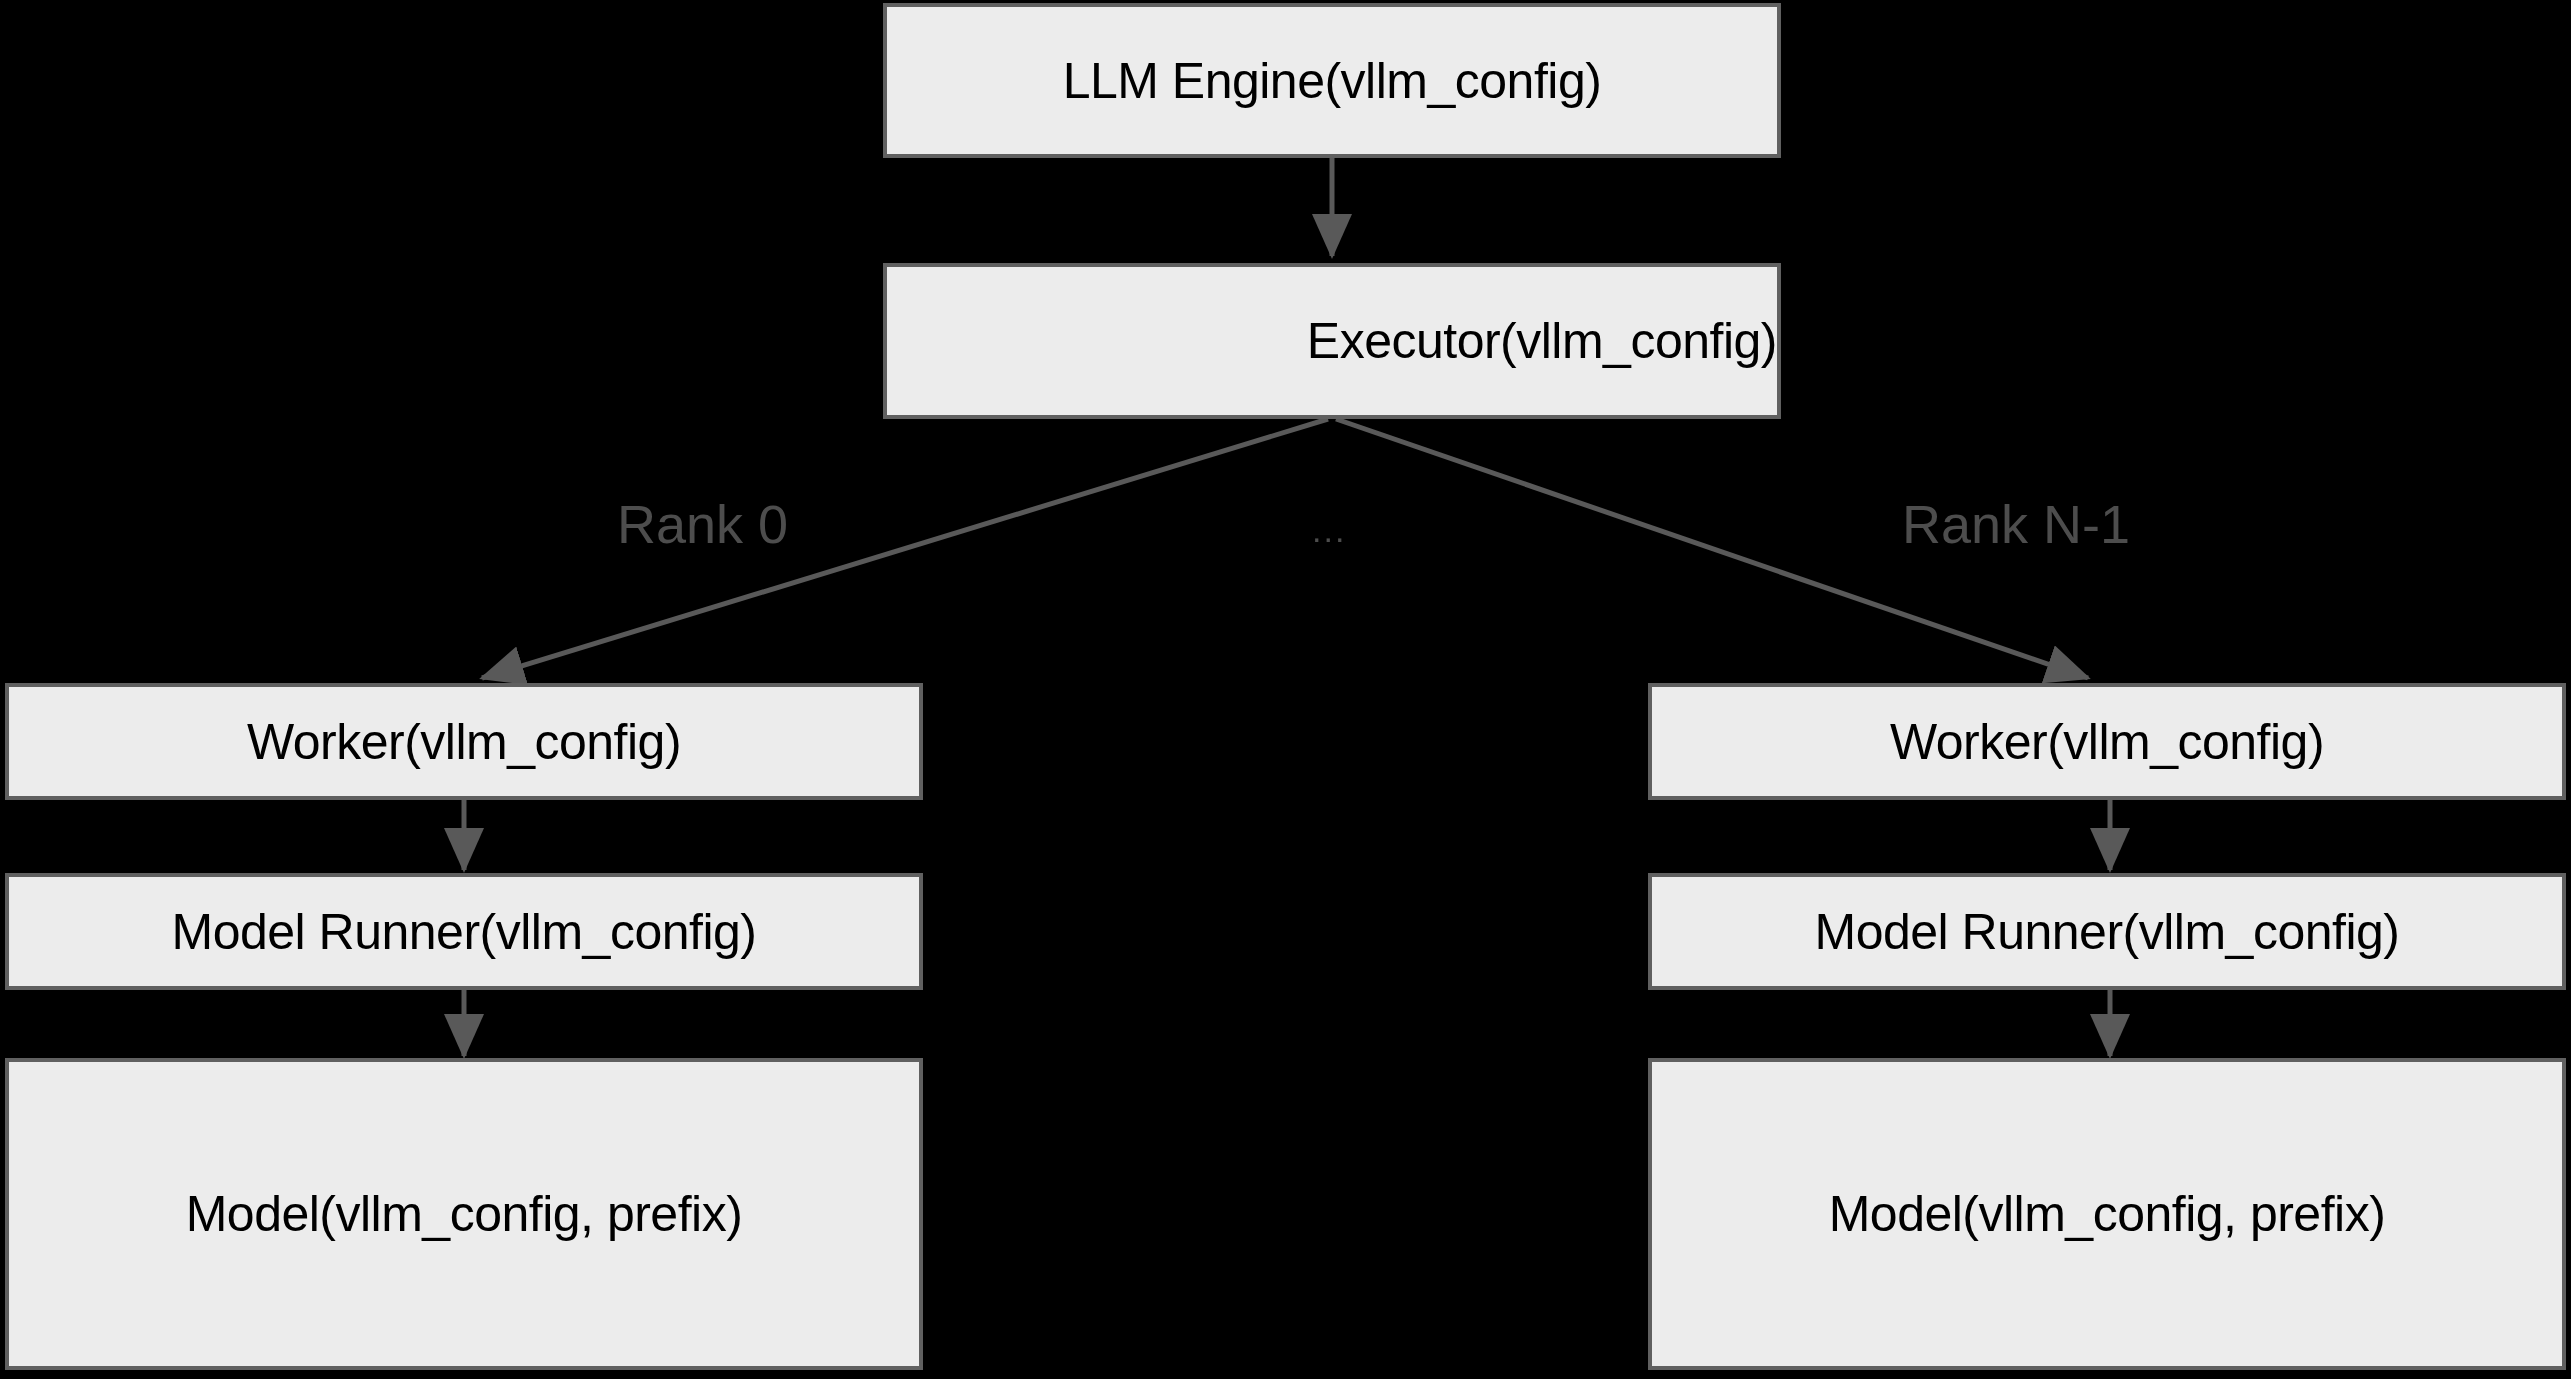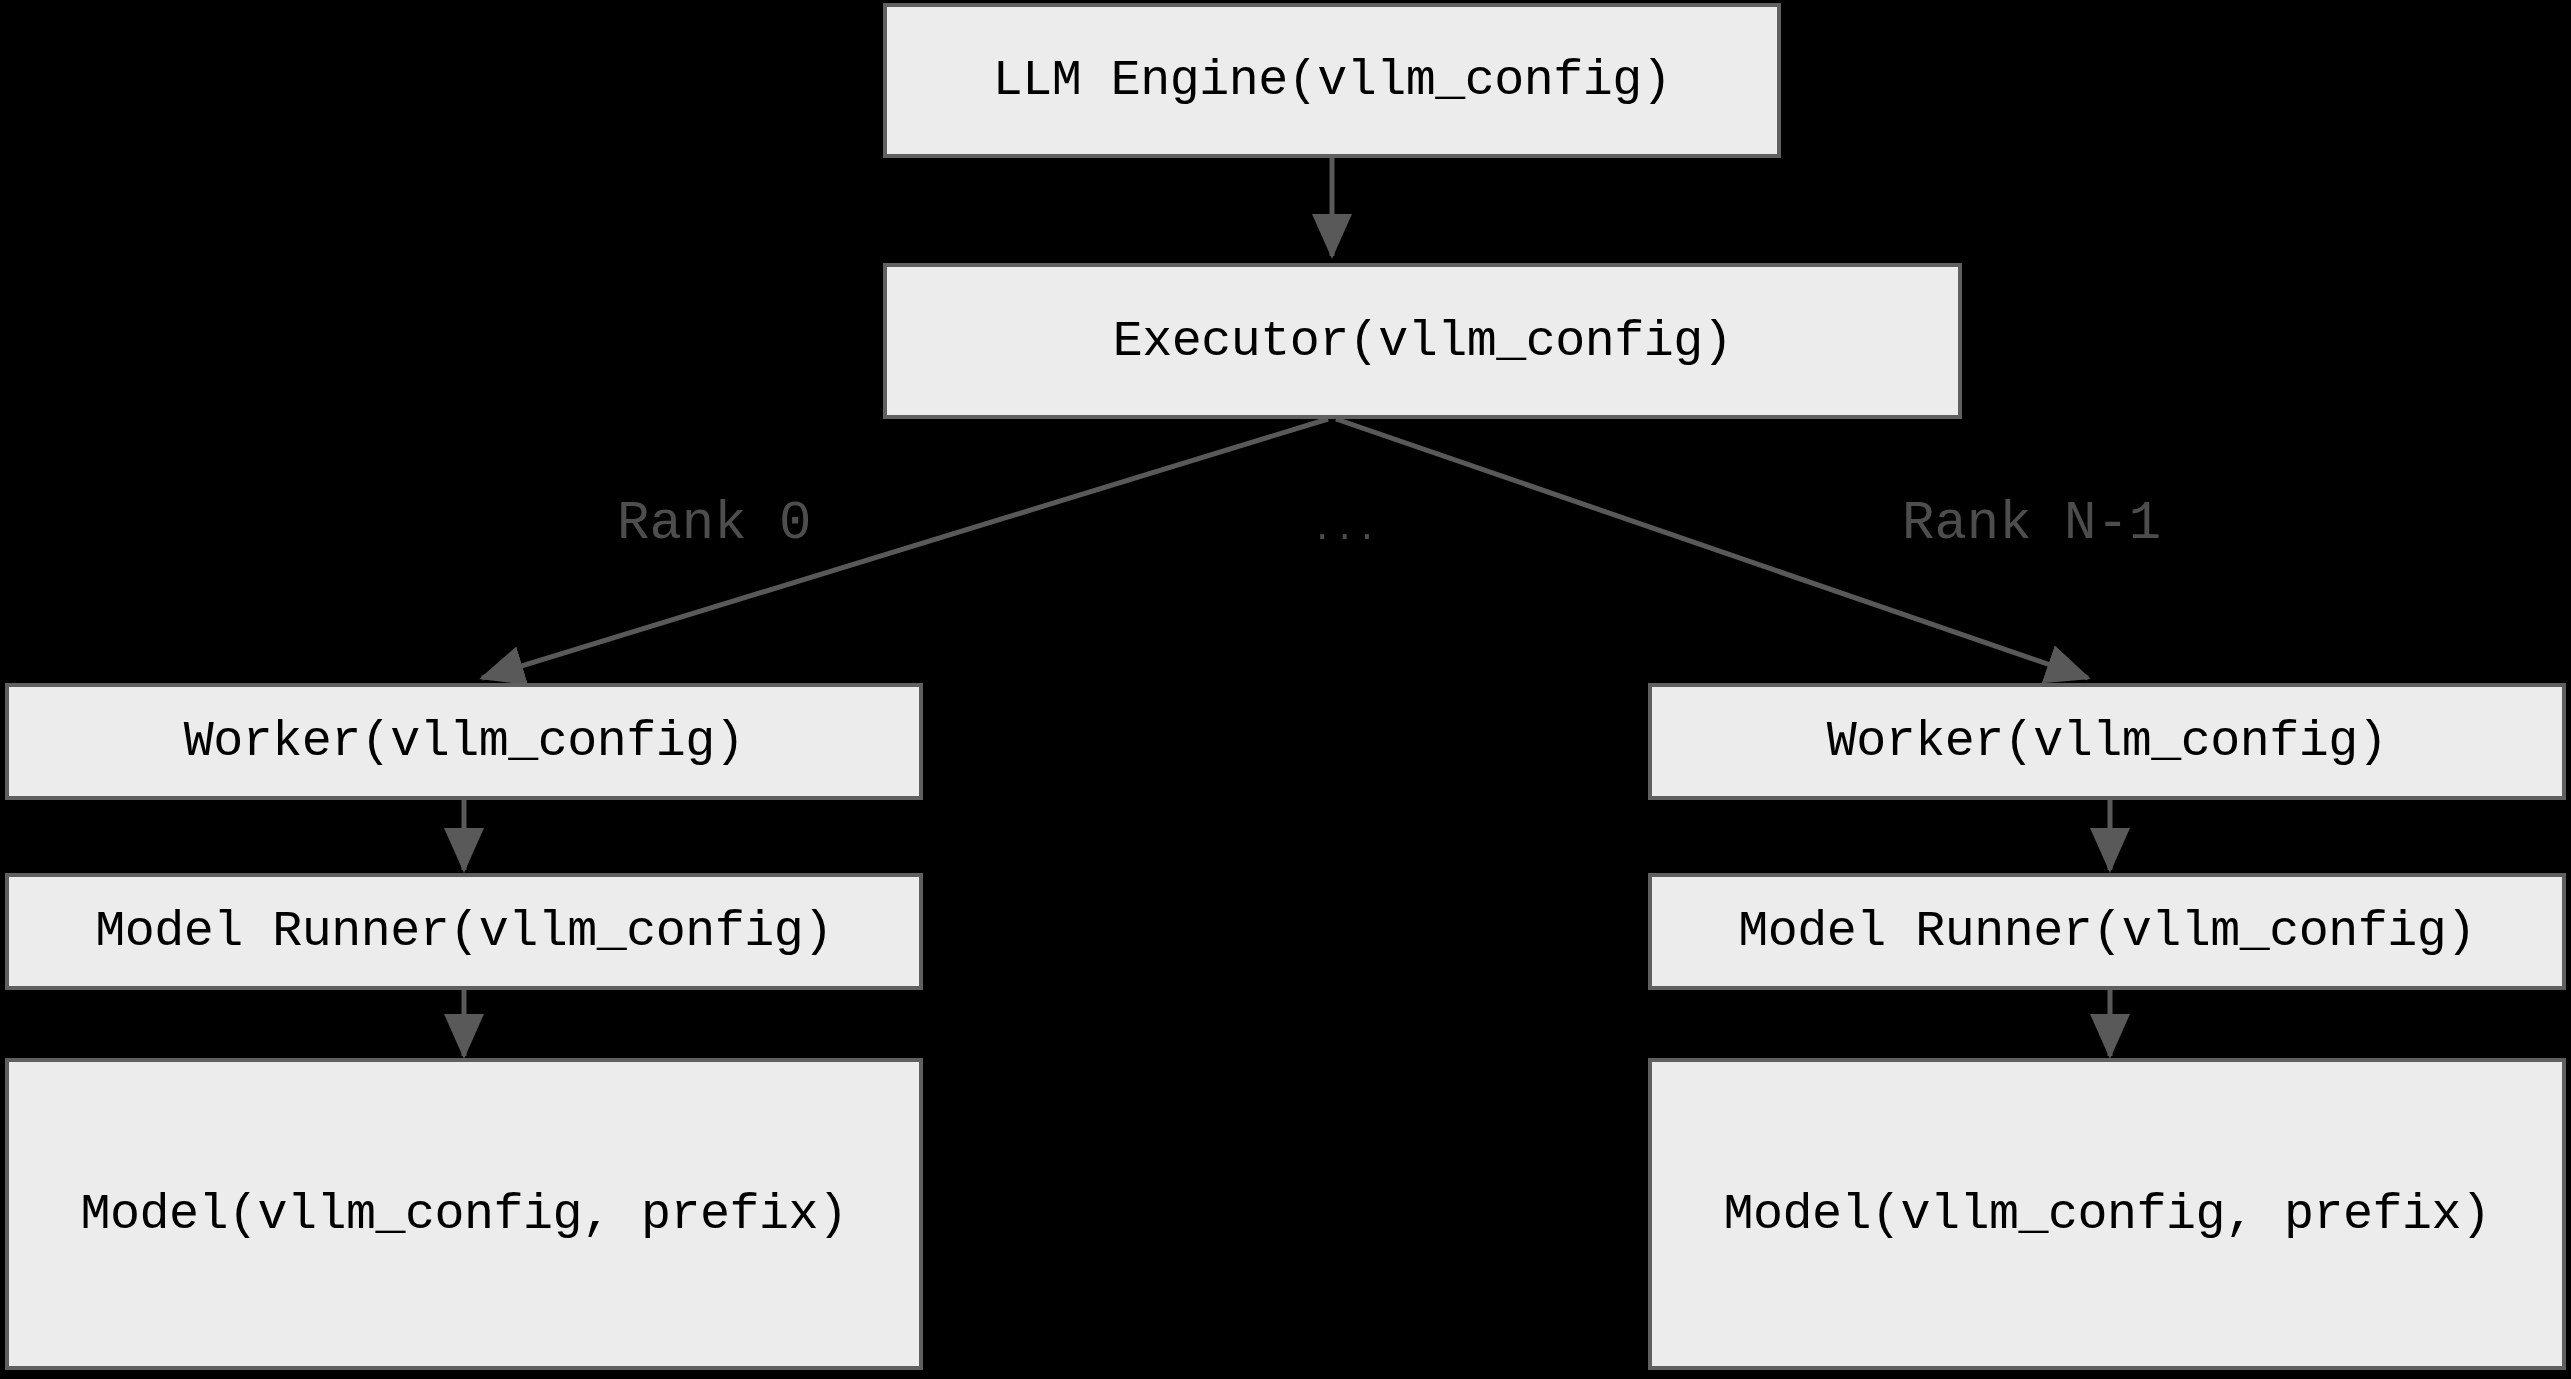--- a/index.html
+++ b/index.html
@@ -6,21 +6,21 @@
     margin: 0;
     padding: 0;
     background: #000000;
   }
   #canvas {
     position: relative;
     width: 2571px;
     height: 1379px;
     background: #000000;
     overflow: hidden;
-    font-family: Liberation Mono, monospace;
+    font-family: Liberation Sans, sans-serif;
   }
   .node {
     position: absolute;
     box-sizing: border-box;
     background: #ECECEC;
     border: 4px solid #606060;
     display: flex;
     align-items: center;
     justify-content: center;
     color: #000000;
@@ -75,21 +75,21 @@
     <line x1="464" y1="990" x2="464" y2="1056" stroke="#595959" stroke-width="5" marker-end="url(#ah)"></line>
 
     <line x1="2110" y1="800" x2="2110" y2="870" stroke="#595959" stroke-width="5" marker-end="url(#ah)"></line>
     <line x1="2110" y1="990" x2="2110" y2="1056" stroke="#595959" stroke-width="5" marker-end="url(#ah)"></line>
   </svg>
 
   <div class="node" style="left:883px; top:3px; width:898px; height:155px;">
     <span>LLM Engine(vllm_config)</span>
   </div>
 
-  <div class="node" style="left:883px; top:263px; width:1079px; height:156px;">
+  <div class="node" style="left:883px; top:263px; width:898px; height:156px;justify-content:flex-end;">
     <span>Executor(vllm_config)</span>
   </div>
 
   <div class="edge-label" style="left:617px; top:493px;">Rank 0</div>
 
   <div class="ellipsis-label" style="left:1312px; top:513px;">...</div>
 
   <div class="edge-label" style="left:1902px; top:493px;">Rank N-1</div>
 
   <div class="node" style="left:5px; top:683px; width:918px; height:117px;">

